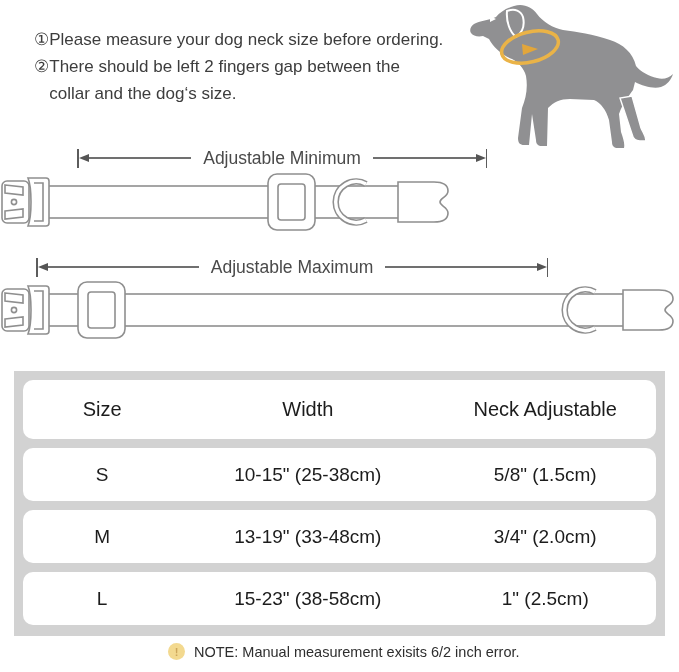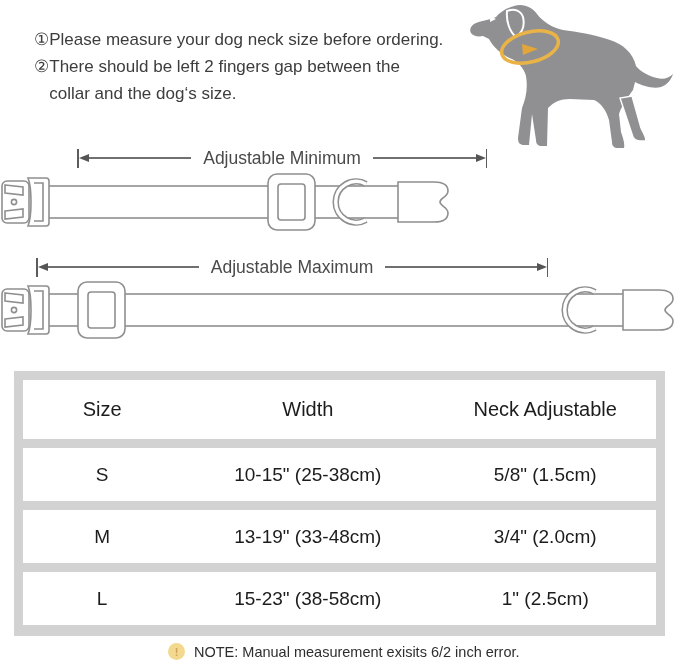--- a/index.html
+++ b/index.html
@@ -27,21 +27,21 @@
   .seg{flex:1 1 auto;height:1.4px;background:#707070;}
   .dim-label{padding:0 12px;white-space:nowrap;flex:0 0 auto;}
   
   .collar{position:absolute;left:0;}
   #collar-min{top:171px;}
   #collar-max{top:279px;}
   
   .sizetable{position:absolute;left:14px;top:371px;width:651px;background:#d2d2d2;
     padding:9px 9px 11px 9px;box-sizing:border-box;}
   .trow{display:grid;grid-template-columns:25% 40% 35%;background:#ffffff;
-    align-items:center;text-align:center;color:#1c1c1c;font-size:19px;}
+    align-items:center;text-align:center;color:#1c1c1c;font-size:19px;border-radius:10px;}
   .trow.head{height:59px;font-size:20px;}
   .trow.body{height:53px;margin-top:9px;}
   
   .note{position:absolute;left:168px;top:643px;display:flex;align-items:center;gap:9px;
     font-size:14.5px;color:#2e2e2e;}
   .warn{width:17px;height:17px;border-radius:50%;background:#f3d98f;color:#cda65a;
     font-size:11px;font-weight:bold;display:flex;align-items:center;justify-content:center;flex:0 0 auto;}
 </style>
 </head>
 <body>

